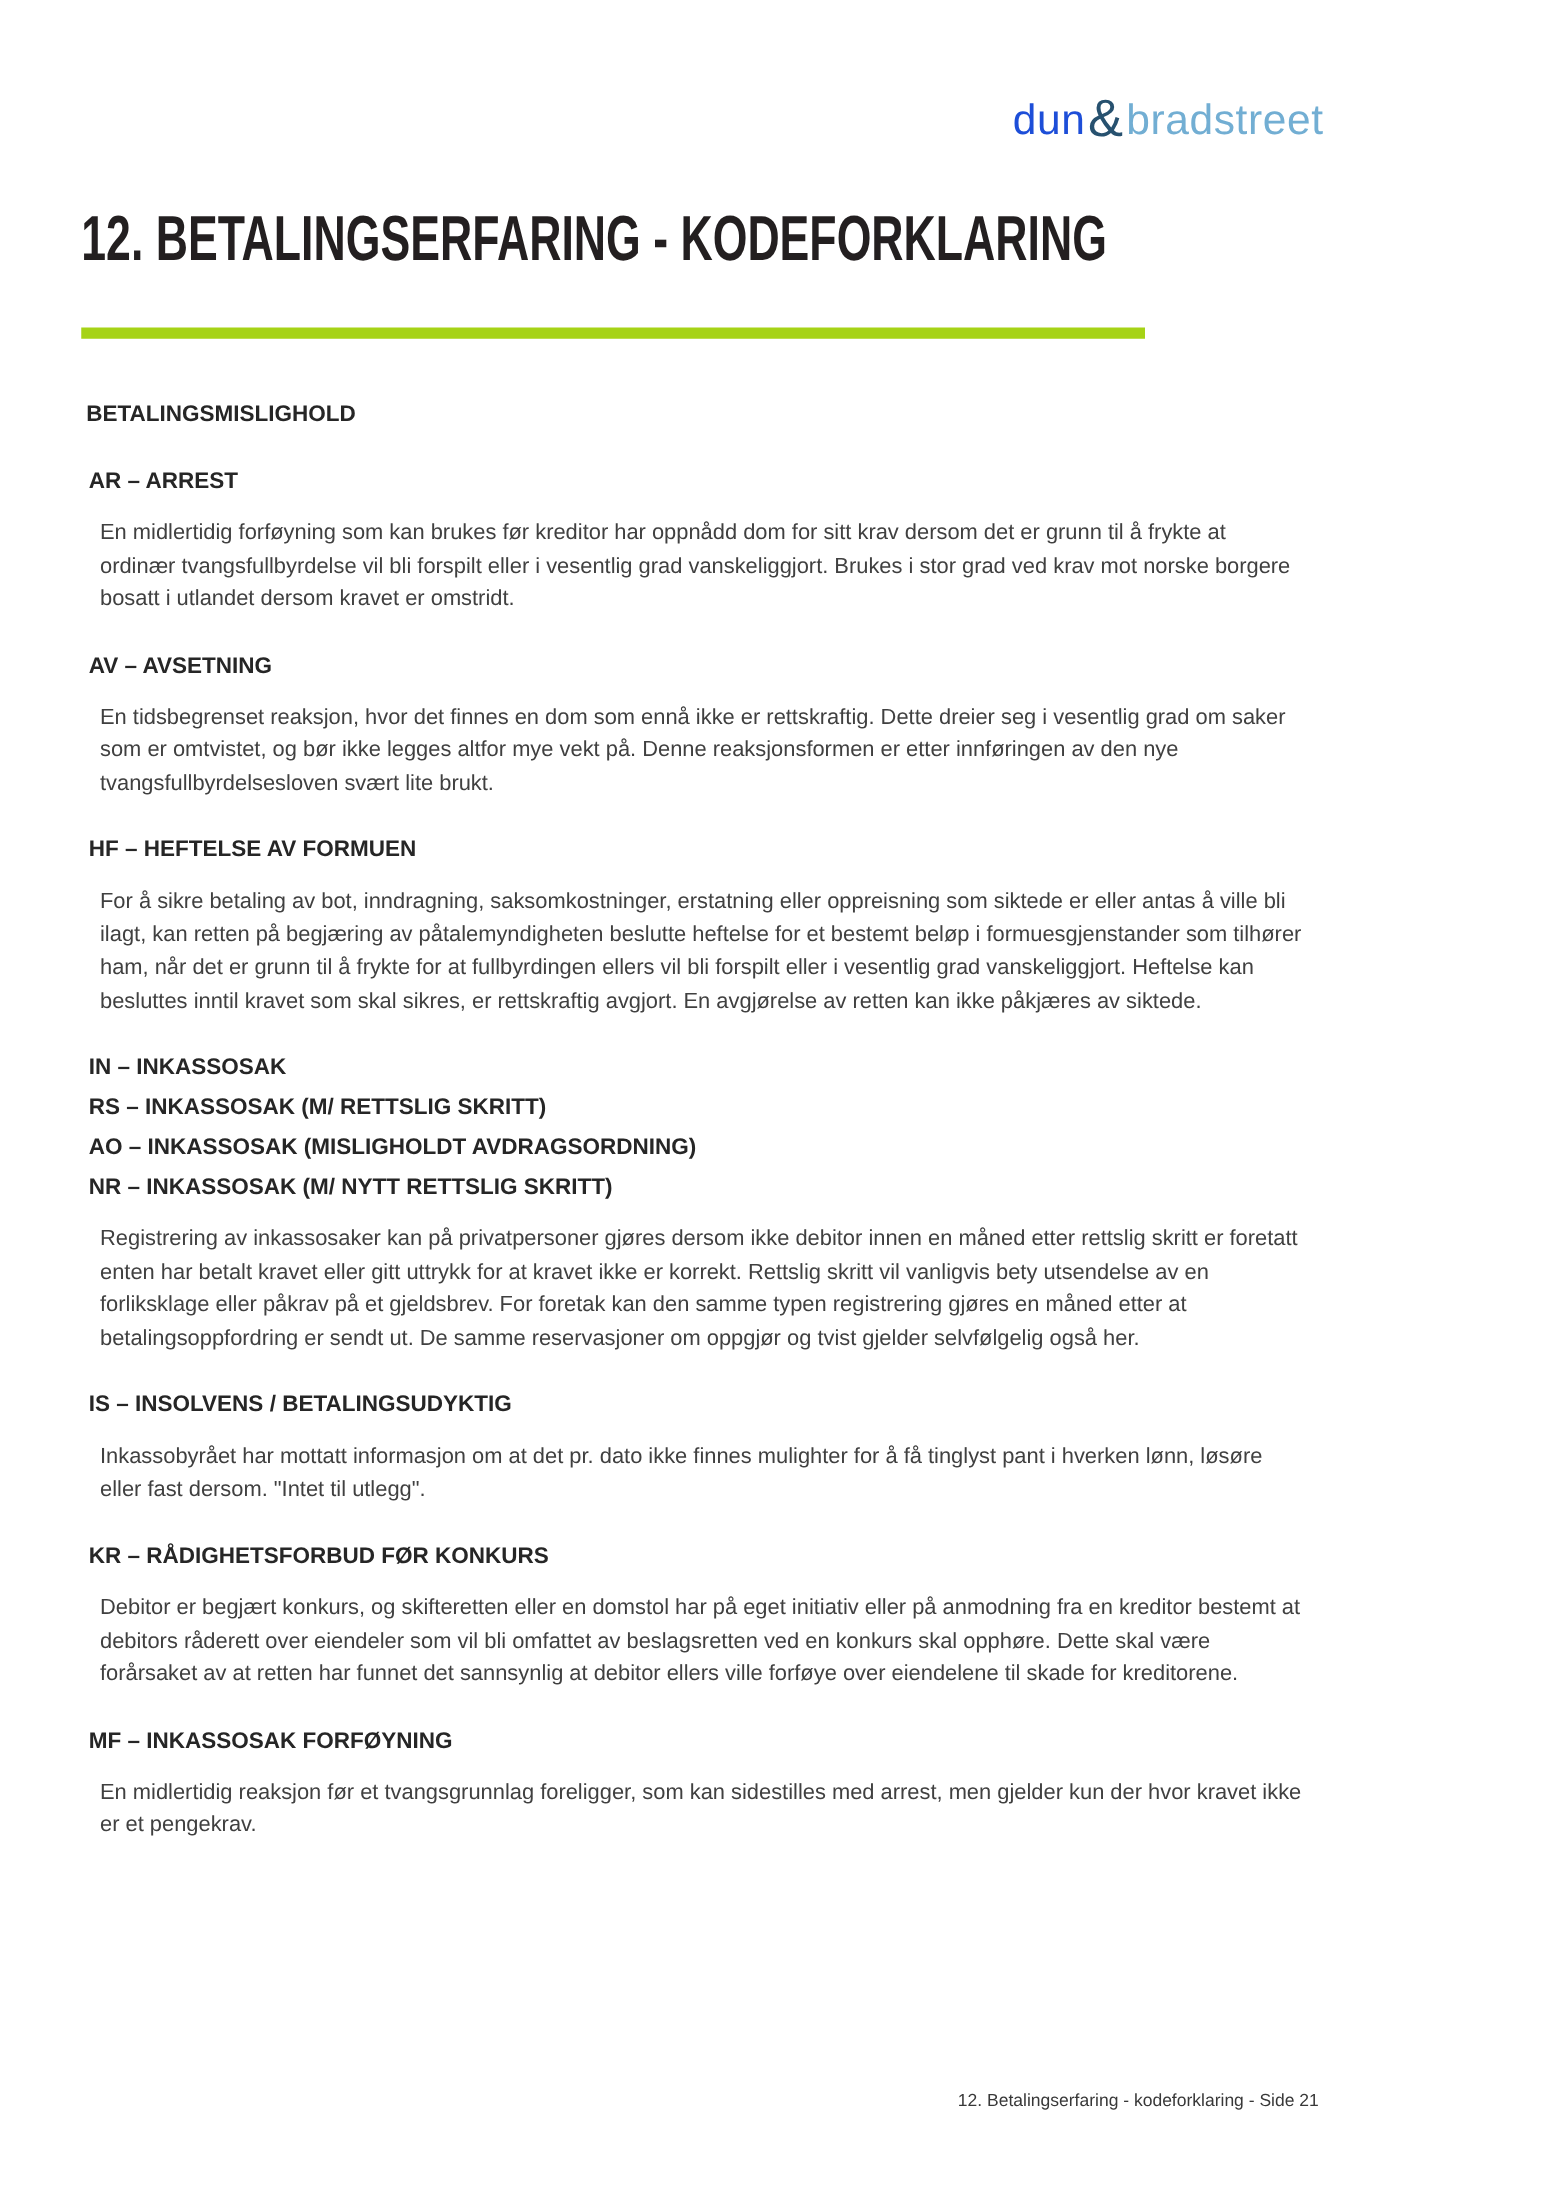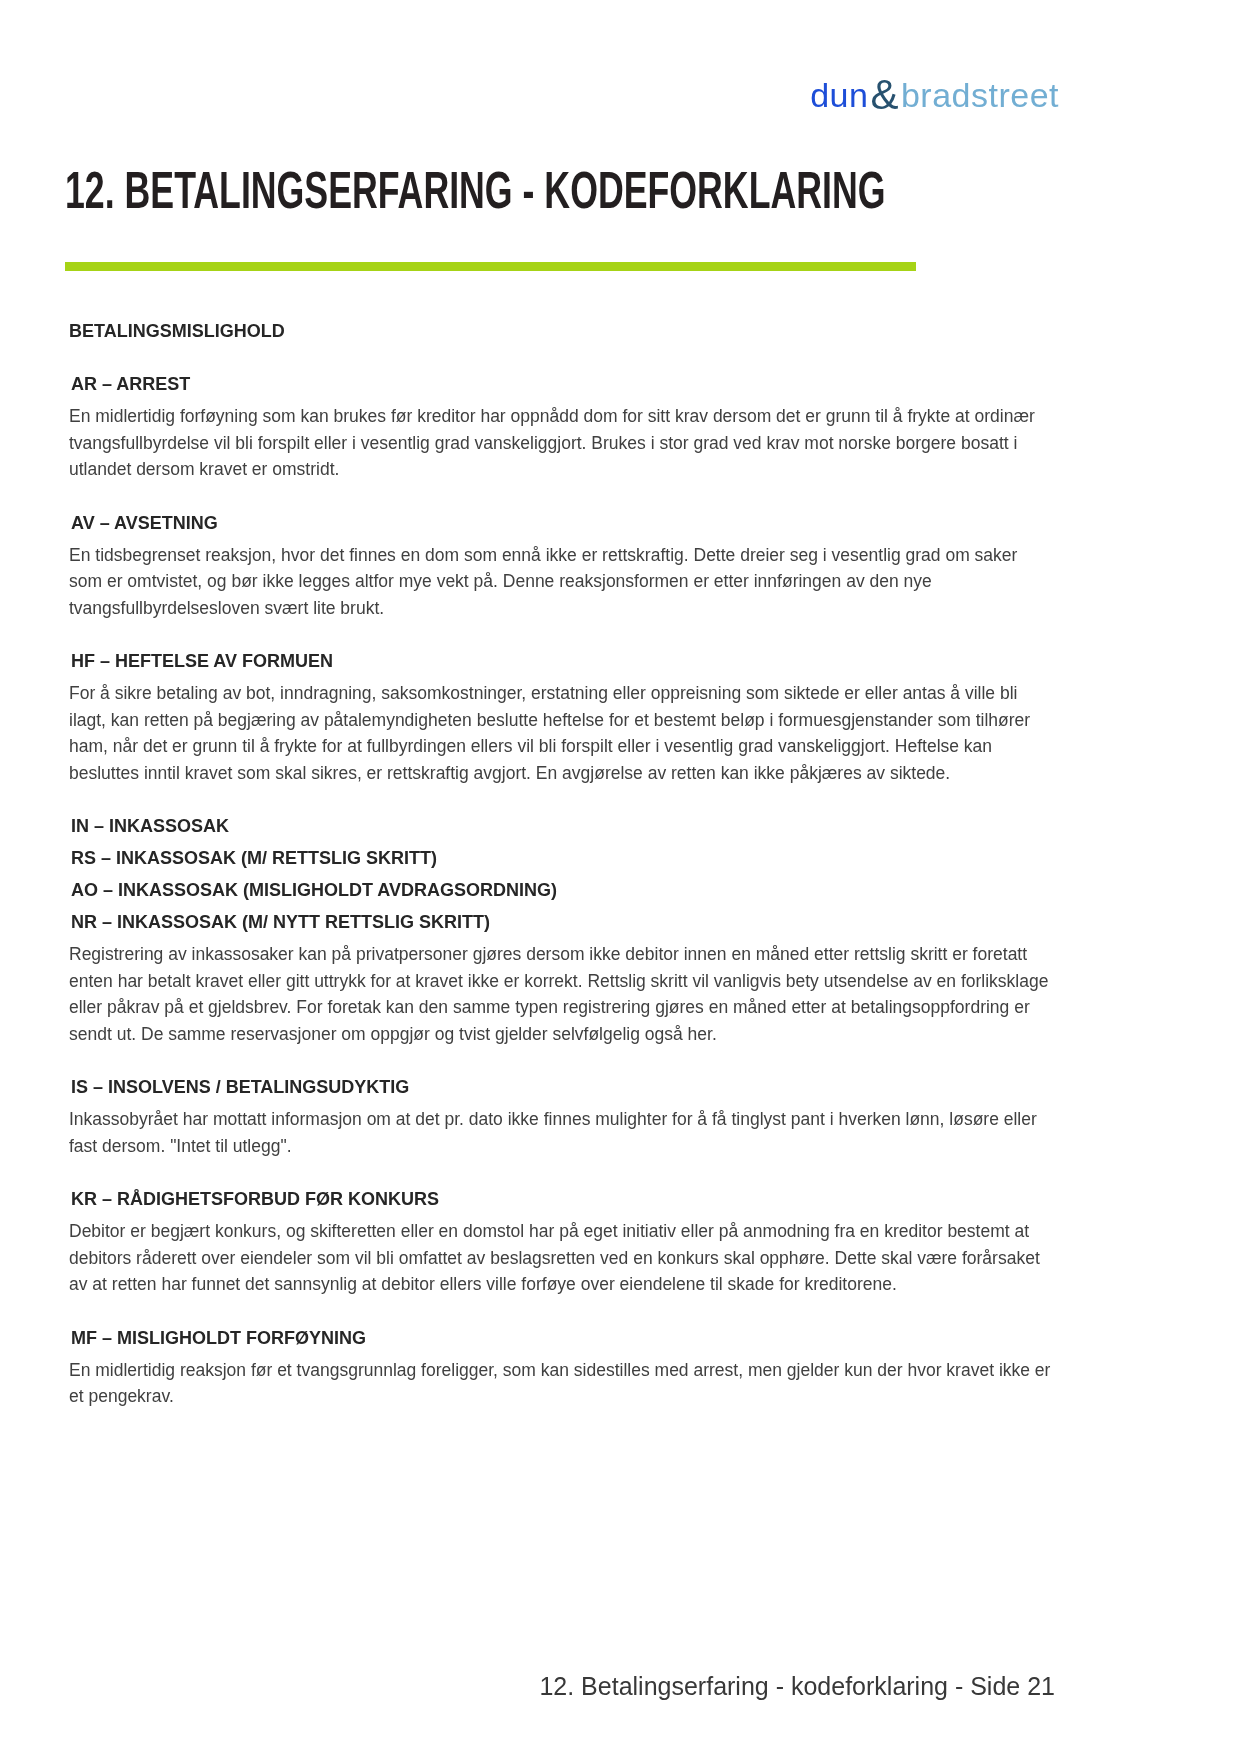--- a/index.html
+++ b/index.html
@@ -78,32 +78,32 @@
   }
   section.code-section { margin-top: 27px; }
   section.code-section h3 {
     margin: 6px;
     font-size: 18px;
     font-weight: bold;
     color: #262626;
     line-height: 26px;
   }
   section.code-section p {
-    margin: 4px;
+    margin: 15px;
     font-size: 17.5px;
     line-height: 26.5px;
     color: #404040;
   }
 
   
   .footer {
     position: absolute;
     top: 1672px;
     right: 186px;
-    font-size: 25px;
+    font-size: 14px;
     color: #383838;
     white-space: nowrap;
   }
 </style>
 </head>
 <body>
 
 <div class="page">
 
   <div class="logo">
@@ -149,21 +149,21 @@
       <h3>IS – INSOLVENS / BETALINGSUDYKTIG</h3>
       <p>Inkassobyrået har mottatt informasjon om at det pr. dato ikke finnes mulighter for å få tinglyst pant i hverken lønn, løsøre eller fast dersom. "Intet til utlegg".</p>
     </section>
 
     <section class="code-section">
       <h3>KR – RÅDIGHETSFORBUD FØR KONKURS</h3>
       <p>Debitor er begjært konkurs, og skifteretten eller en domstol har på eget initiativ eller på anmodning fra en kreditor bestemt at debitors råderett over eiendeler som vil bli omfattet av beslagsretten ved en konkurs skal opphøre. Dette skal være forårsaket av at retten har funnet det sannsynlig at debitor ellers ville forføye over eiendelene til skade for kreditorene.</p>
     </section>
 
     <section class="code-section">
-      <h3>MF – MISLIGHOLDT FORFØYNING</h3>
+      <h3>MF – INKASSOSAK FORFØYNING</h3>
       <p>En midlertidig reaksjon før et tvangsgrunnlag foreligger, som kan sidestilles med arrest, men gjelder kun der hvor kravet ikke er et pengekrav.</p>
     </section>
 
   </div>
 
   <div class="footer">12. Betalingserfaring - kodeforklaring - Side 21</div>
 
 </div>
 
 </body></html>

